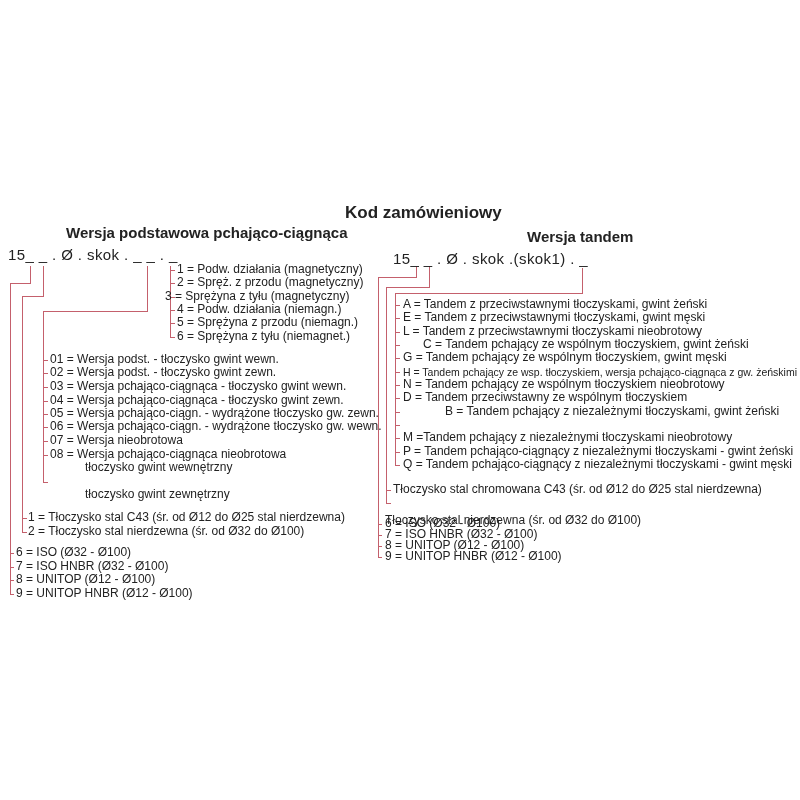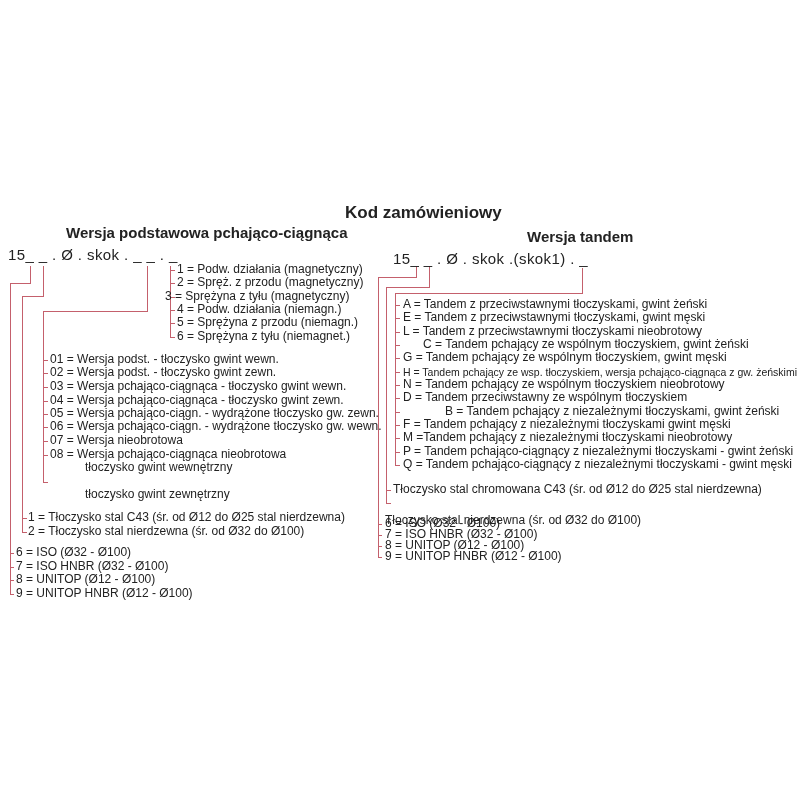--- a/index.html
+++ b/index.html
@@ -104,21 +104,20 @@
 
   <div class="t" style="left:403px;top:298px;">A = Tandem z przeciwstawnymi tłoczyskami, gwint żeński</div>
   <div class="t" style="left:403px;top:311px;">E = Tandem z przeciwstawnymi tłoczyskami, gwint męski</div>
   <div class="t" style="left:403px;top:325px;">L = Tandem z przeciwstawnymi tłoczyskami nieobrotowy</div>
   <div class="t" style="left:403px;top:338px;margin-left:20px;">C = Tandem pchający ze wspólnym tłoczyskiem, gwint żeński</div>
   <div class="t" style="left:403px;top:351px;">G = Tandem pchający ze wspólnym tłoczyskiem, gwint męski</div>
   <div class="t small" style="left:403px;top:366px;">H = Tandem pchający ze wsp. tłoczyskiem, wersja pchająco-ciągnąca z gw. żeńskimi</div>
   <div class="t" style="left:403px;top:378px;">N = Tandem pchający ze wspólnym tłoczyskiem nieobrotowy</div>
   <div class="t" style="left:403px;top:391px;">D = Tandem przeciwstawny ze wspólnym tłoczyskiem</div>
   <div class="t" style="left:403px;top:405px;margin-left:42px;">B = Tandem pchający z niezależnymi tłoczyskami, gwint żeński</div>
-  <div class="t" style="left:403px;top:418px;">F = Tandem pchający z niezależnymi tłoczyskami gwint męski</div>
   <div class="t" style="left:403px;top:431px;">M =Tandem pchający z niezależnymi tłoczyskami nieobrotowy</div>
   <div class="t" style="left:403px;top:445px;">P = Tandem pchająco-ciągnący z niezależnymi tłoczyskami - gwint żeński</div>
   <div class="t" style="left:403px;top:458px;">Q = Tandem pchająco-ciągnący z niezależnymi tłoczyskami - gwint męski</div>
 
   <div class="t" style="left:393px;top:483px;">Tłoczysko stal chromowana C43 (śr. od Ø12 do Ø25 stal nierdzewna)</div>
   <div class="t" style="left:385px;top:496px;margin-top:18px;">Tłoczysko stal nierdzewna (śr. od Ø32 do Ø100)</div>
 
   <div class="t" style="left:385px;top:517px;">6 = ISO (Ø32 - Ø100)</div>
   <div class="t" style="left:385px;top:528px;">7 = ISO HNBR (Ø32 - Ø100)</div>
   <div class="t" style="left:385px;top:539px;">8 = UNITOP (Ø12 - Ø100)</div>

